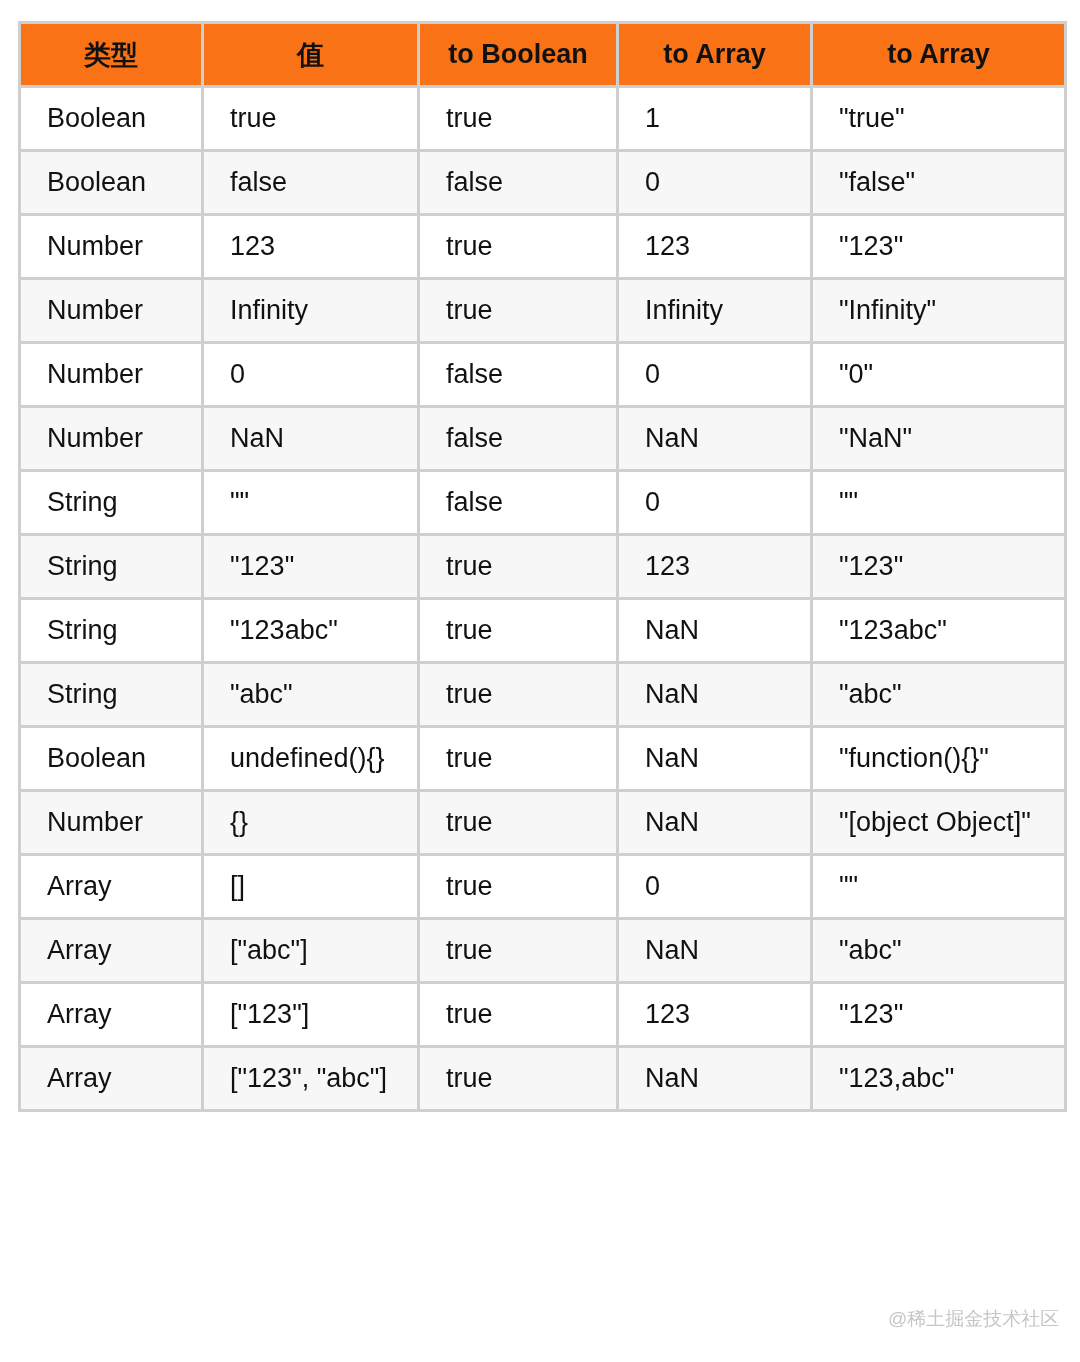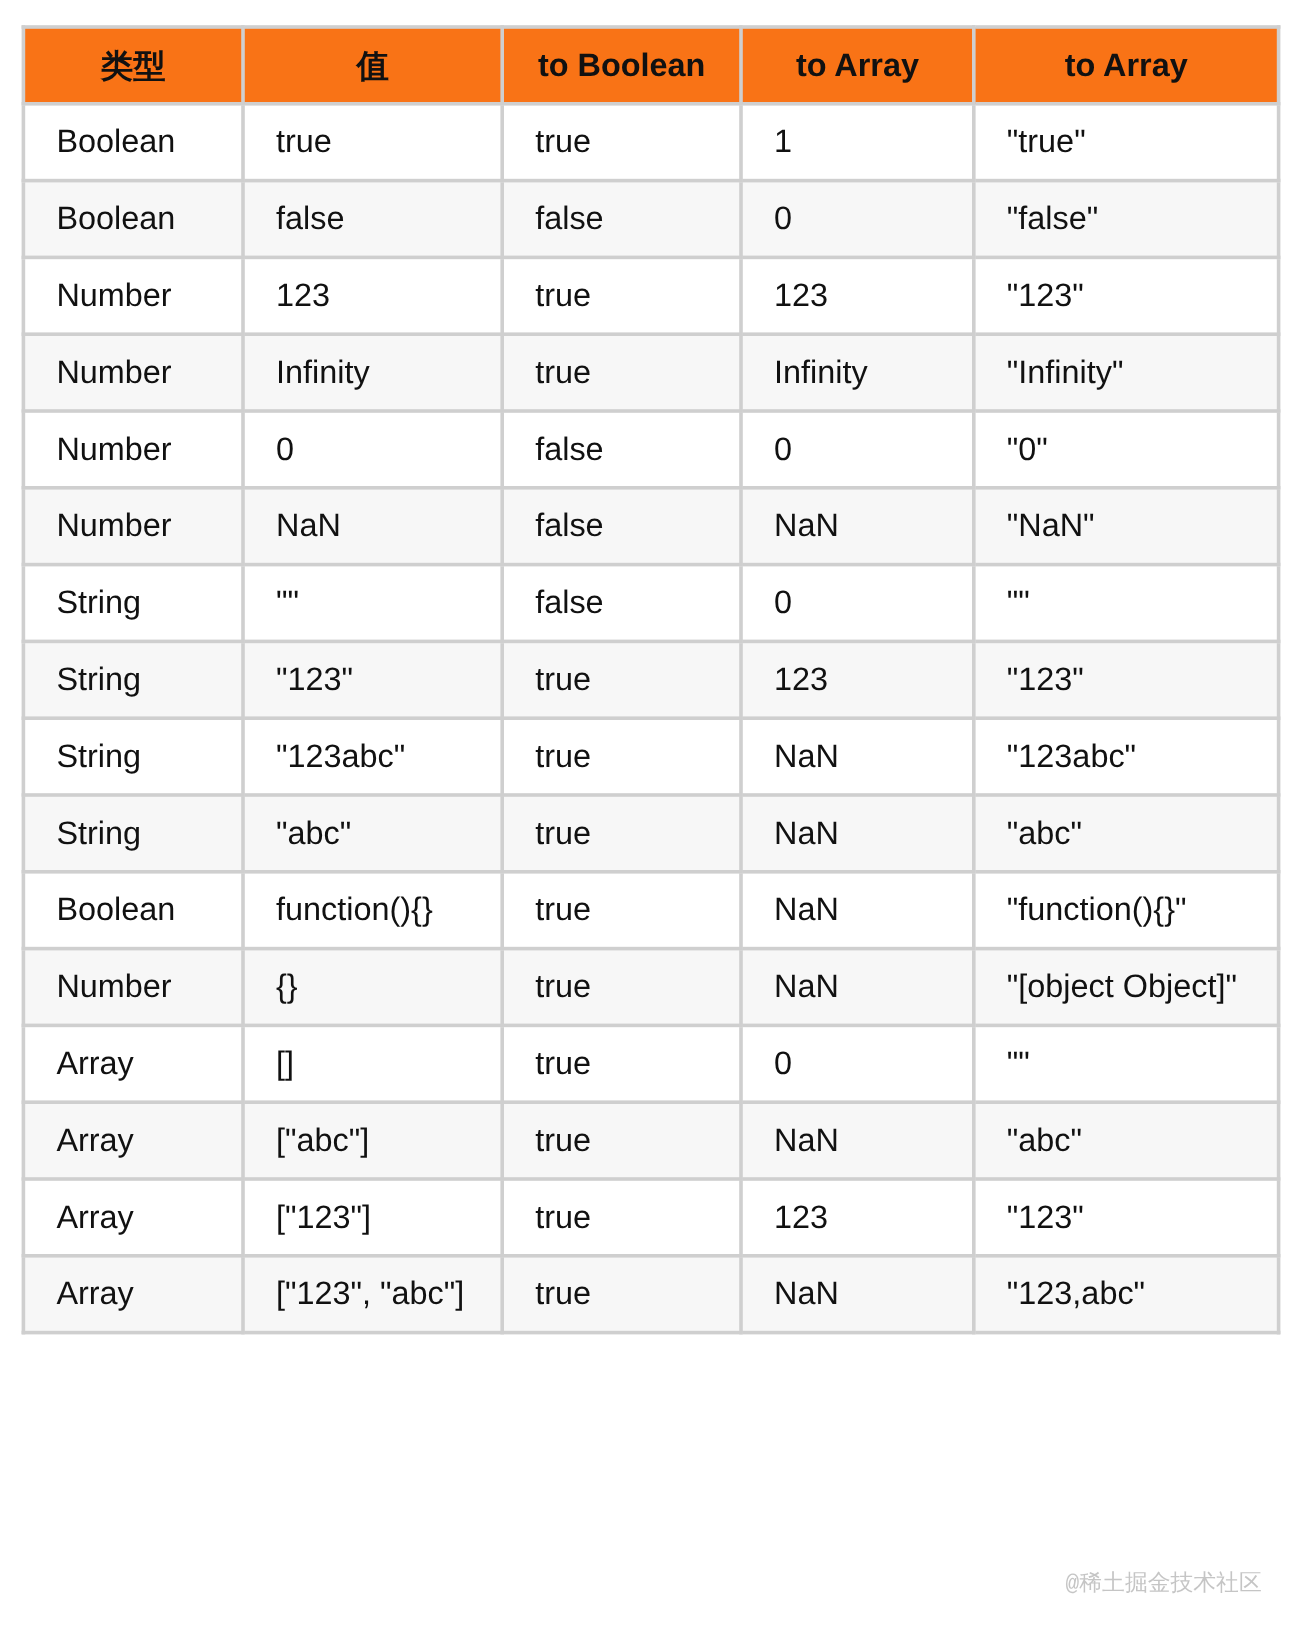--- a/index.html
+++ b/index.html
@@ -45,21 +45,21 @@
       background: #f97316;
     }
     table.conv tbody tr:nth-child(odd) td { background: #ffffff; }
     table.conv tbody tr:nth-child(even) td { background: #f7f7f7; }
     .watermark {
       position: absolute;
       left: 888px;
       top: 1306px;
       font-size: 19px;
       color: rgba(150,150,150,0.55);
-      font-family: Liberation Mono, monospace;
+      font-family: Liberation Sans, sans-serif;
       white-space: nowrap;
       pointer-events: none;
     }
   </style>
 </head>
 <body>
 
 <table class="conv">
   <colgroup>
     <col class="c1">
@@ -143,21 +143,21 @@
     </tr>
     <tr>
       <td>String</td>
       <td>"abc"</td>
       <td>true</td>
       <td>NaN</td>
       <td>"abc"</td>
     </tr>
     <tr>
       <td>Boolean</td>
-      <td>function(){}</td>
+      <td>undefined(){}</td>
       <td>true</td>
       <td>NaN</td>
       <td>"function(){}"</td>
     </tr>
     <tr>
       <td>Number</td>
       <td>{}</td>
       <td>true</td>
       <td>NaN</td>
       <td>"[object Object]"</td>

